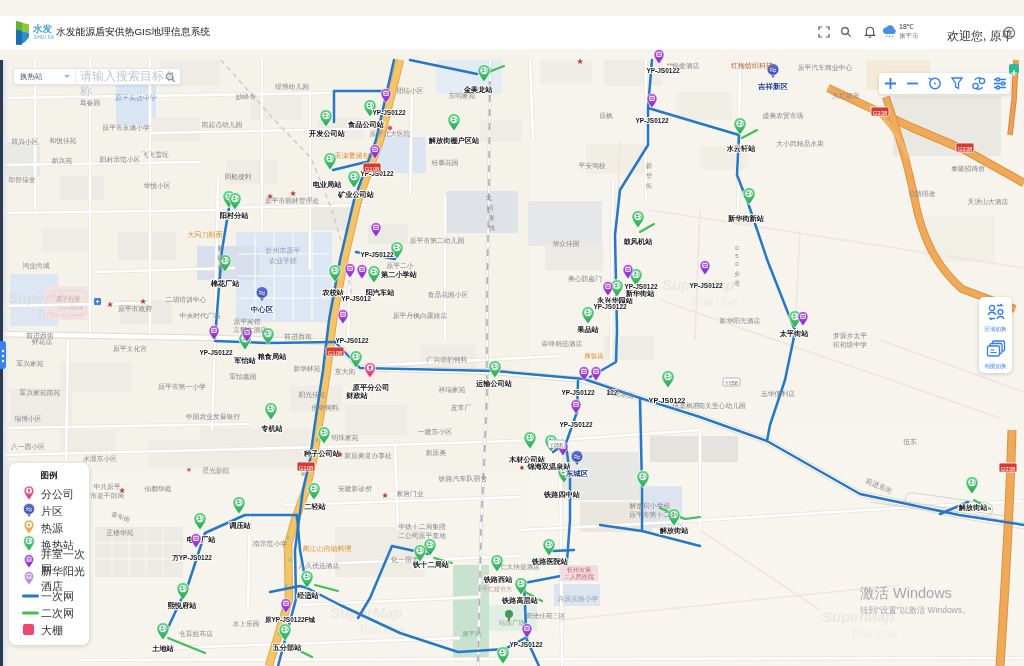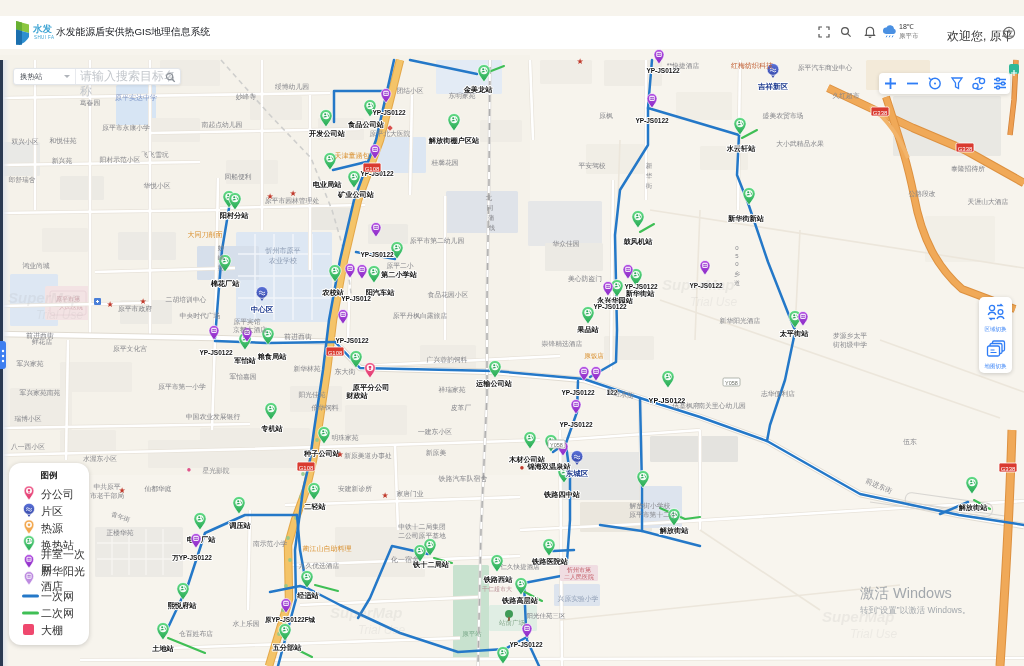--- a/index.html
+++ b/index.html
@@ -18,21 +18,21 @@
 #temp1{position:absolute;left:899px;top:6px;font-size:7px;color:#333}
 #temp2{position:absolute;left:899px;top:16px;font-size:6.5px;color:#777}
 #sbox{position:absolute;left:13px;top:68px;width:168px;height:17px;background:#fff;border:1px solid #e3e6ea;border-radius:3px;z-index:10;box-shadow:0 1px 3px rgba(0,0,0,.08)}
 #sbox .dd{position:absolute;left:0;top:0;width:62px;height:15px;border-right:1px solid #e8eaee;font-size:7.5px;color:#4a4f57;line-height:15px;padding-left:6px}
 #sbox .dd:after{content:"";position:absolute;right:5px;top:6px;border:3px solid transparent;border-top-color:#b0b4ba}
 #sbox .ph{position:absolute;left:66px;top:0;font-size:12px;color:#c3c7cc;line-height:15px}
 #sbox .mg{position:absolute;right:4px;top:3px}
 #ctrl{position:absolute;left:879px;top:73px;width:131px;height:21px;background:#fff;border-radius:4px;box-shadow:0 1px 4px rgba(0,0,0,.15);z-index:10}
 #fltr{position:absolute;left:979px;top:297px;width:33px;height:76px;background:#fff;border-radius:5px;box-shadow:0 1px 4px rgba(0,0,0,.18);z-index:10;text-align:center}
 #fltr .t{font-size:5.5px;color:#2f7df6;display:block}
-#legend{position:absolute;left:9px;top:463px;width:80px;height:182px;background:#fff;border-radius:12px;box-shadow:0 1px 5px rgba(0,0,0,.18);z-index:10}
+#legend{position:absolute;left:9px;top:463px;width:80px;height:182px;background:#fff;border-radius:7px;box-shadow:0 1px 5px rgba(0,0,0,.18);z-index:10}
 #legend .ti{font-size:8.5px;font-weight:bold;color:#222;text-align:center;padding-top:7px}
 #legend .it{position:absolute;left:32px;font-size:11px;color:#333;transform:translateY(-50%)}
 .tabL{position:absolute;left:0;top:341px;width:6px;height:28px;background:#3d7ef0;border-radius:0 3px 3px 0;z-index:12}
 #ledge{position:absolute;left:0;top:60px;width:2.5px;height:606px;background:#2b3a52;z-index:11}
 #ledge2{position:absolute;left:2.5px;top:60px;width:6px;height:606px;background:linear-gradient(to right,#dfe3ea,rgba(255,255,255,0));z-index:11}
 #teal{position:absolute;left:1009px;top:64px;width:10px;height:10px;background:#2fb898;border-radius:2px;z-index:10}
 </style></head>
 <body>
 <div id="stage">
 <svg id="mapsvg" width="1024" height="666" viewBox="0 0 1024 666" font-family="Liberation Sans, sans-serif">

